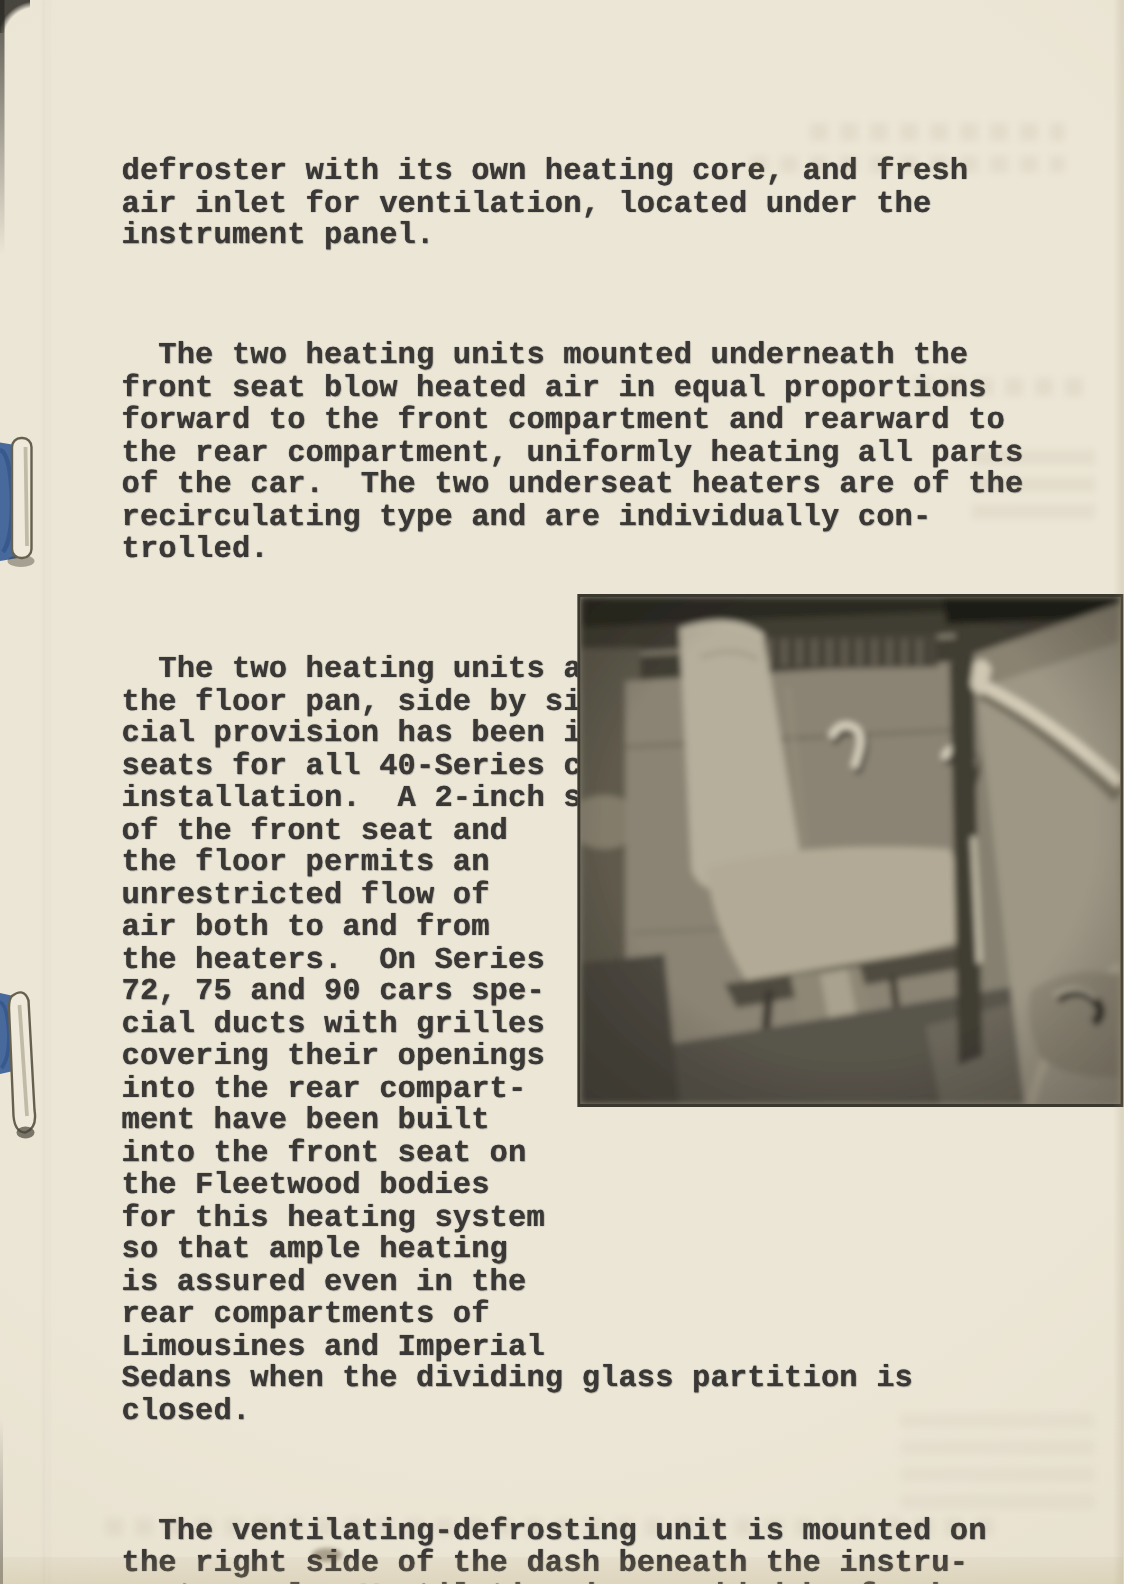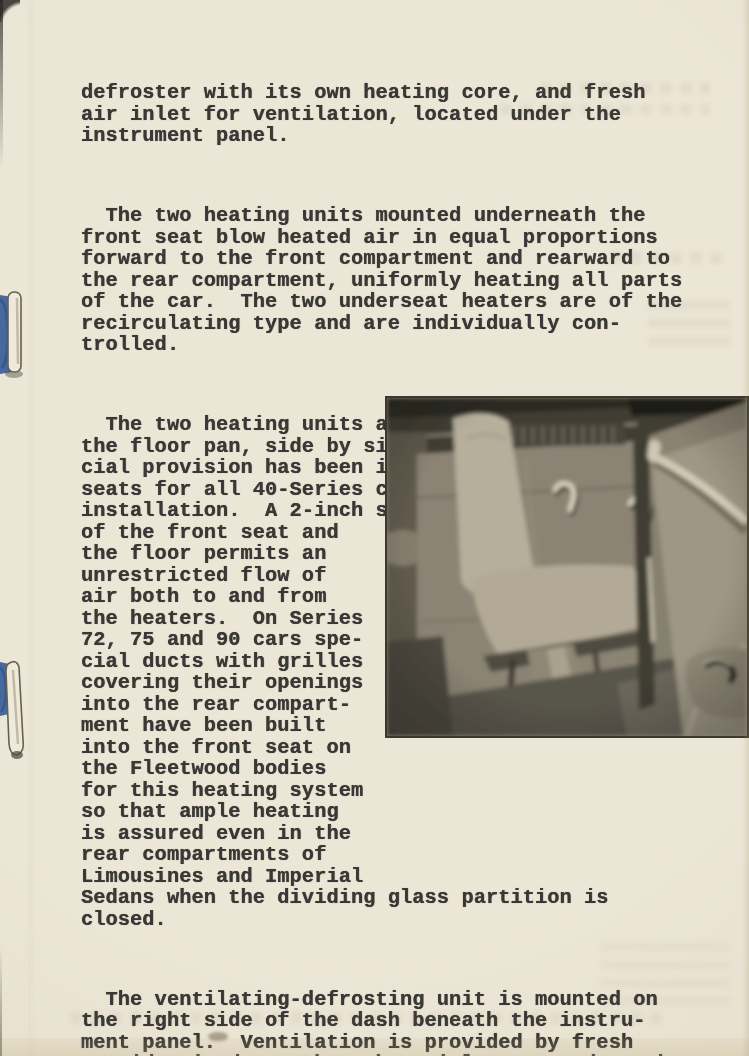--- a/index.html
+++ b/index.html
@@ -15,21 +15,21 @@
   }
   
   .text-flow{
     position:absolute;left:81px;top:39px;width:620px;
     color:#3a3836;
     font:700 20.3px/21.5px "Liberation Mono",monospace;
     letter-spacing:.1px;
     white-space:pre;
     text-shadow:0 0 .7px rgba(56,54,50,.85), .5px .4px .6px rgba(56,54,50,.3);
   }
-  .para{white-space:pre;}
+  .para{white-space:pre;margin-top:22px;}
   .para + .para{margin-top:15.5px;}
   
   .photo{
     position:absolute;left:385px;top:396px;width:364px;height:342px;
     margin:0;box-sizing:border-box;
     border:2px solid #3b382f;
     background:#85806f;
     overflow:hidden;
   }
   .photo svg{display:block;width:100%;height:100%;}

